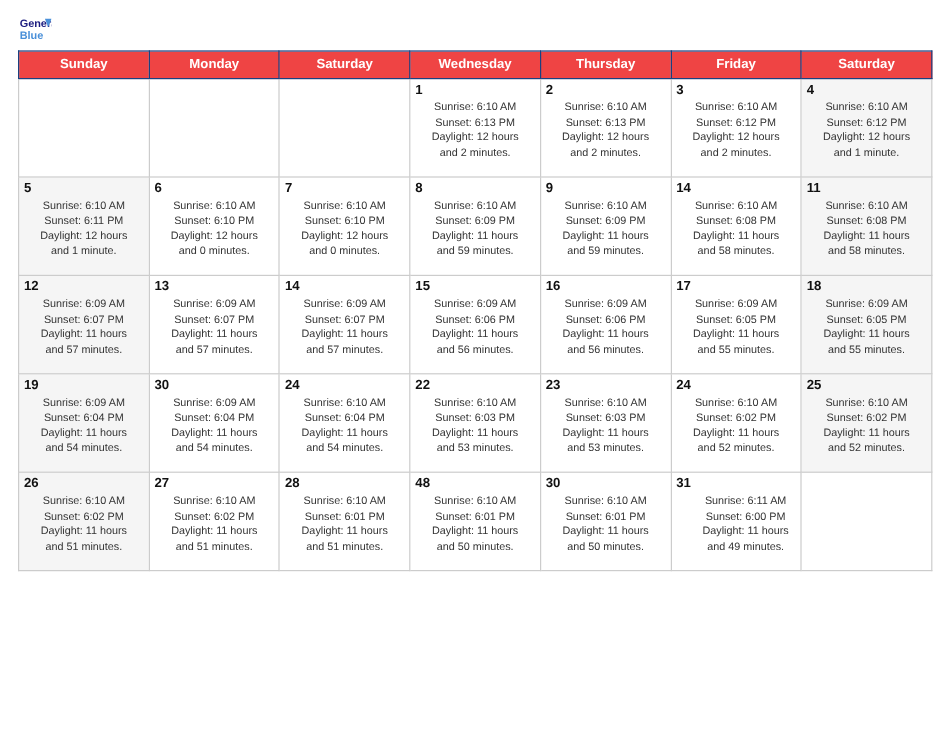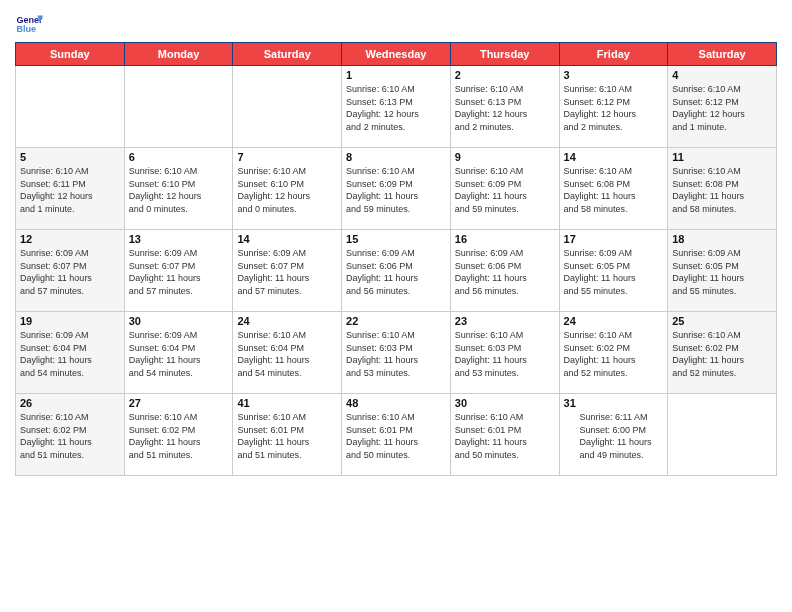--- a/index.html
+++ b/index.html
@@ -80,20 +80,21 @@
       font-size: 11px;
       font-weight: bold;
       color: #111;
       display: block;
       margin-bottom: 2px;
     }
     .day-info {
       font-size: 9px;
       line-height: 1.4;
       color: #333;
+      text-align: center;
     }
     .empty-cell {
       background: #fff !important;
     }
   </style>
 </head>
 <body>
 
 <div class="page">
   <div class="header">
@@ -324,21 +325,21 @@
 and 51 minutes.</div>
           </td>
           <td>
             <span class="day-num">27</span>
             <div class="day-info" style="white-space: pre-line;">Sunrise: 6:10 AM
 Sunset: 6:02 PM
 Daylight: 11 hours
 and 51 minutes.</div>
           </td>
           <td>
-            <span class="day-num">41</span>
+            <span class="day-num">28</span>
             <div class="day-info" style="white-space: pre-line;">Sunrise: 6:10 AM
 Sunset: 6:01 PM
 Daylight: 11 hours
 and 51 minutes.</div>
           </td>
           <td>
             <span class="day-num">48</span>
             <div class="day-info" style="white-space: pre-line;">Sunrise: 6:10 AM
 Sunset: 6:01 PM
 Daylight: 11 hours

